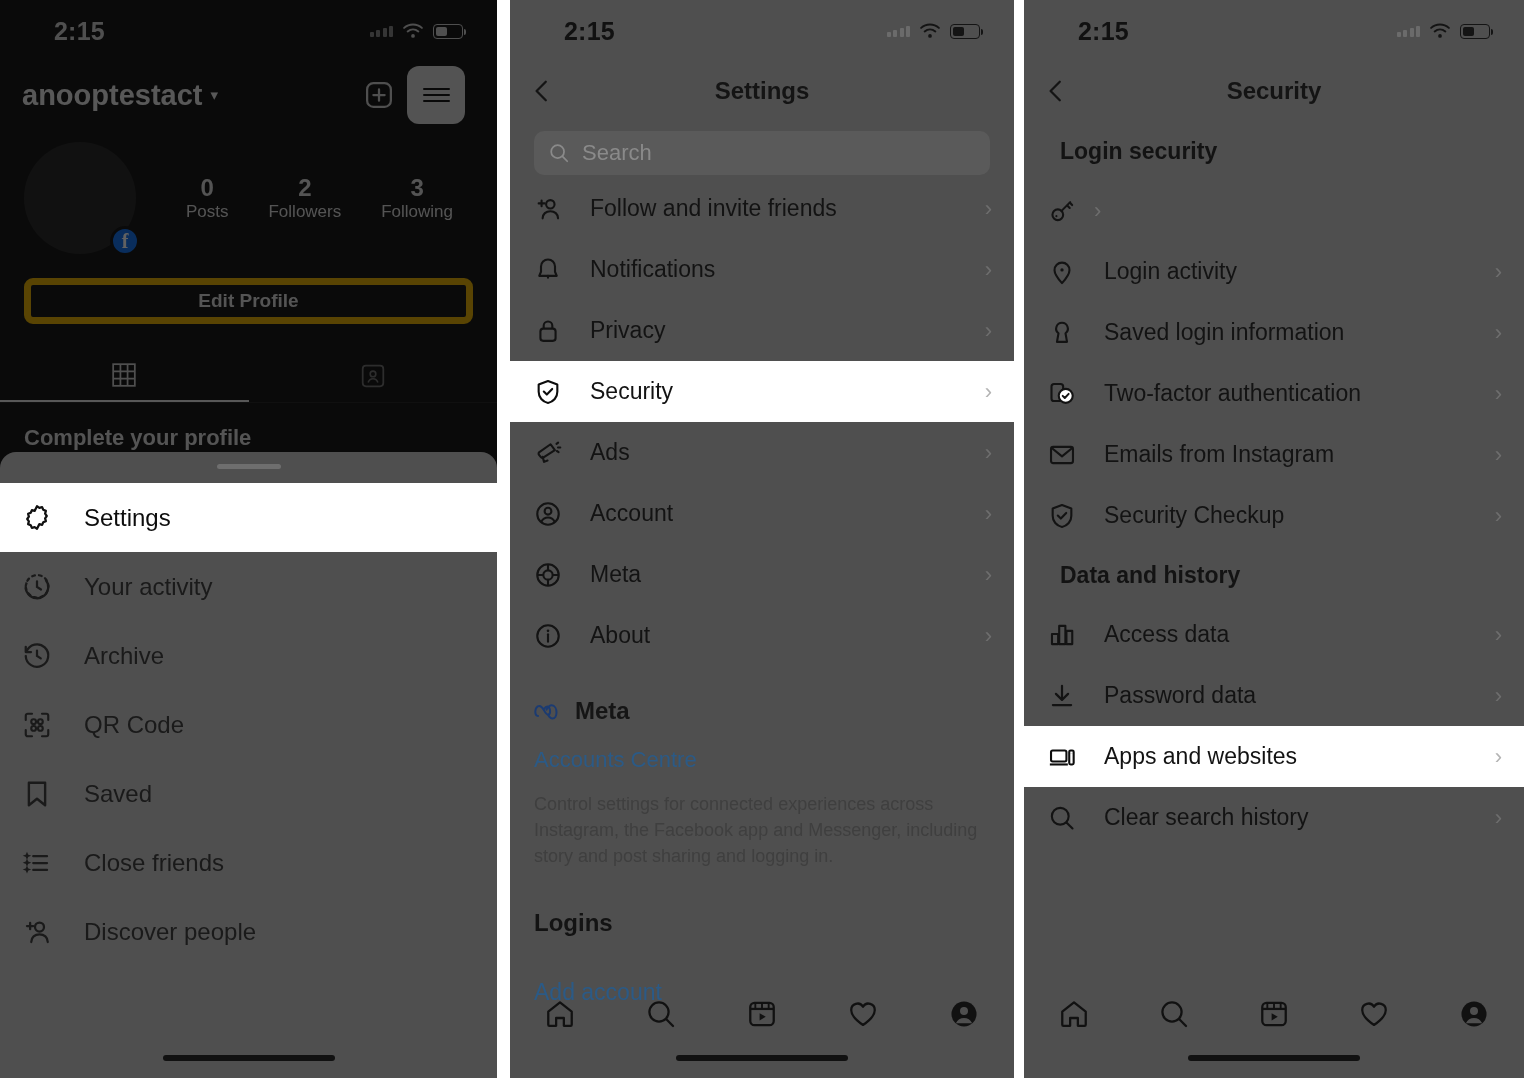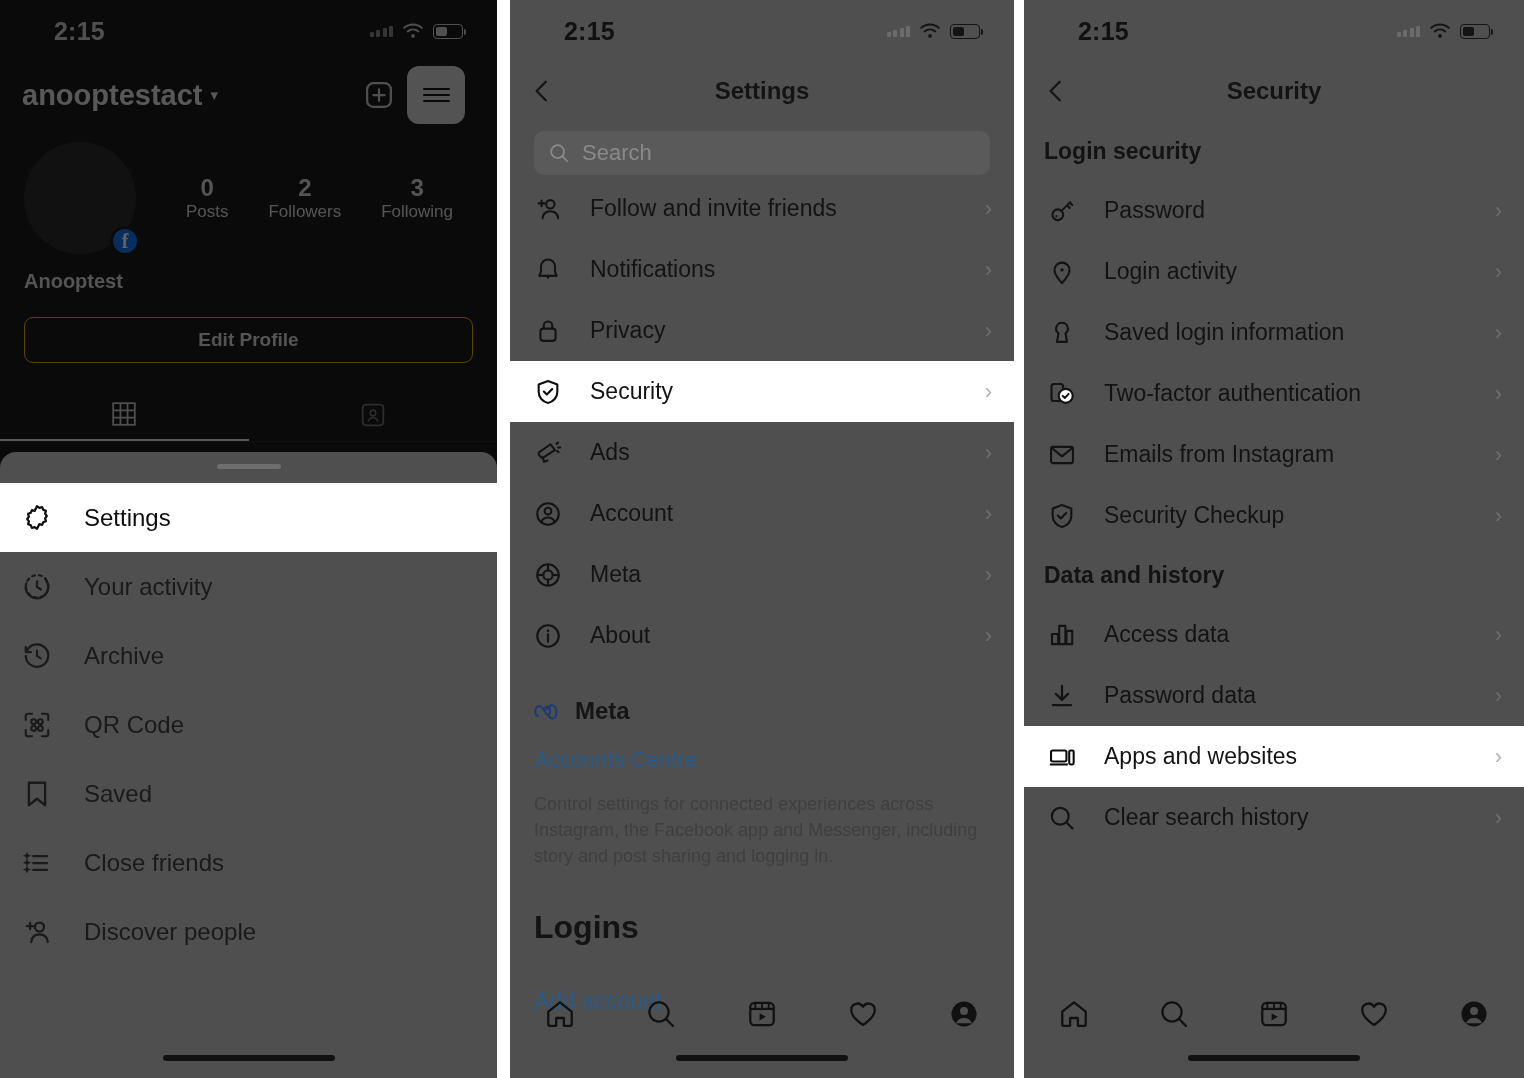--- a/index.html
+++ b/index.html
@@ -131,21 +131,21 @@
   .p1-stats { flex: 1; display: flex; justify-content: space-around; padding-left: 30px; }
   .stat { text-align: center; color: #dcdcdc; }
   .stat .num { font-size: 24px; font-weight: bold; line-height: 1.15; }
   .stat .lbl { font-size: 17px; }
   .p1-name {
     color: #dcdcdc; font-size: 20px; font-weight: bold;
     padding: 16px 0 0 24px;
   }
   .edit-profile {
     margin: 24px 24px 0 24px; height: 46px;
-    border: 1px solid #eab308; border-radius: 9px;
+    border: 7px solid #eab308; border-radius: 9px;
     color: #dcdcdc; font-size: 19px; font-weight: bold;
     display: flex; align-items: center; justify-content: center;
   }
   .p1-tabs {
     display: flex; margin-top: 26px; border-bottom: 1px solid #2c2c2c;
   }
   .p1-tab {
     flex: 1; height: 52px;
     display: flex; align-items: center; justify-content: center;
   }
@@ -210,35 +210,35 @@
     padding: 0 22px 0 24px; color: #131313; position: relative;
   }
   .list-row.highlight { background: #ffffff; }
   .list-row .ic { width: 46px; display: flex; align-items: center; }
   .list-row .lbl { font-size: 23px; flex: 1; margin-left: 10px; }
   .row-chev { color: #6e6e6e; font-size: 22px; }
   .list-row.highlight .row-chev { color: #b4b4b4; }
 
   .section-head {
     font-size: 23px; font-weight: bold; color: #131313;
-    padding: 0 20px; height: 58px; display: flex; align-items: center;
+    padding: 0 36px; height: 58px; display: flex; align-items: center;
   }
 
   .meta-block { position: absolute; left: 24px; right: 24px; z-index: 2; }
   .meta-brand {
     display: flex; align-items: center; gap: 13px;
     font-size: 24px; font-weight: 600; color: #151515;
   }
   .meta-link { font-size: 22px; color: #2b5a86; margin-top: 22px; }
   .meta-desc {
     font-size: 18px; color: #3f3f3f; line-height: 1.45; margin-top: 18px;
     max-width: 462px;
   }
   .logins-head {
-    font-size: 32px; font-weight: bold; color: #131313; margin-top: 40px;
+    font-size: 24px; font-weight: bold; color: #131313; margin-top: 40px;
   }
   .add-account { font-size: 23px; color: #2b5a86; margin-top: 42px; }
 
   .tabbar {
     position: absolute; left: 0; right: 0; bottom: 0; height: 106px;
     display: flex; align-items: flex-start; padding-top: 14px; z-index: 2;
   }
   .tabbar .tab {
     flex: 1; display: flex; align-items: center; justify-content: center;
     height: 56px;
@@ -309,21 +309,20 @@
           <div class="stat">
             <div class="num">2</div>
             <div class="lbl">Followers</div>
           </div>
           <div class="stat">
             <div class="num">3</div>
             <div class="lbl">Following</div>
           </div>
         </div>
       </div>
-      <div class="p1-name">Anooptest</div>
       <div class="edit-profile">Edit Profile</div>
 
       <div class="p1-tabs">
         <div class="p1-tab active">
           <svg width="26" height="26" viewBox="0 0 24 24">
             <g fill="none" stroke="#cfcfcf" stroke-width="1.6">
               <rect x="2" y="2" width="20" height="20"></rect>
               <path d="M2 8.7h20M2 15.3h20M8.7 2v20M15.3 2v20"></path>
             </g>
           </svg>
@@ -671,21 +670,20 @@
       <div class="list-row">
         <div class="ic">
           <svg width="28" height="28" viewBox="0 0 24 24">
             <g fill="none" stroke="#131313" stroke-width="1.8" stroke-linecap="round">
               <circle cx="8.4" cy="15.2" r="4.6"></circle>
               <path d="M11.6 11.9L19 4.4M16.3 7.1l2.3 2.3M18.6 4.8l2.1 2.1"></path>
               <circle cx="7.2" cy="16.4" r="0.9" fill="#131313" stroke="none"></circle>
             </g>
           </svg>
         </div>
-        <div class="lbl">Password</div>
         <div class="row-chev">›</div>
       </div>
 
       <div class="list-row">
         <div class="ic">
           <svg width="28" height="28" viewBox="0 0 24 24">
             <path d="M12 21.5c4.1-4.6 6.4-8 6.4-11.1A6.4 6.4 0 0 0 5.6 10.4c0 3.1 2.3 6.5 6.4 11.1z" fill="none" stroke="#131313" stroke-width="1.8" stroke-linejoin="round"></path>
             <circle cx="12" cy="10.2" r="1.4" fill="#131313"></circle>
           </svg>
         </div>

